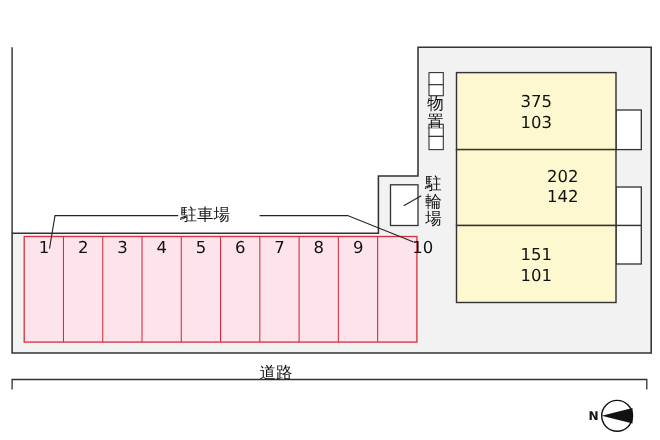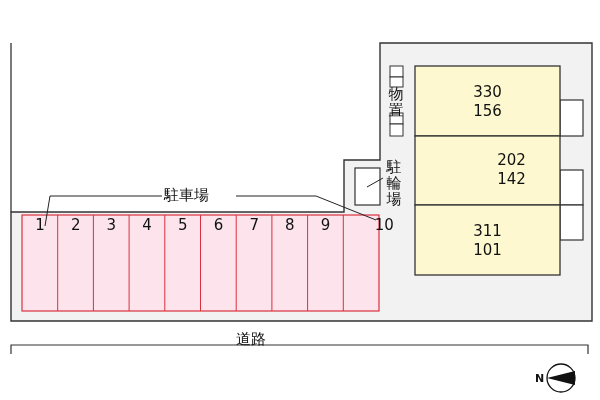--- a/index.html
+++ b/index.html
@@ -84,27 +84,27 @@
   <div>置</div>
 </div>
 
 <div class="vert" style="left:386px; top:159px;">
   <div>駐</div>
   <div>輪</div>
   <div>場</div>
 </div>
 
 <div class="unit" style="top:83px;">
-  <div>330</div>
-  <div>156</div>
+  <div>375</div>
+  <div>103</div>
 </div>
 <div class="unit" style="top:151px;padding-left:24px;">
   <div>202</div>
   <div>142</div>
 </div>
 <div class="unit" style="top:222px;">
-  <div>311</div>
+  <div>151</div>
   <div>101</div>
 </div>
 
 <div class="lbl" style="left:236px; top:332px; font-size:15px;">道路</div>
 
 <div class="lbl" style="left:535px; top:373px; font-size:11px; font-weight:bold;">N</div>
 
 </body></html>

